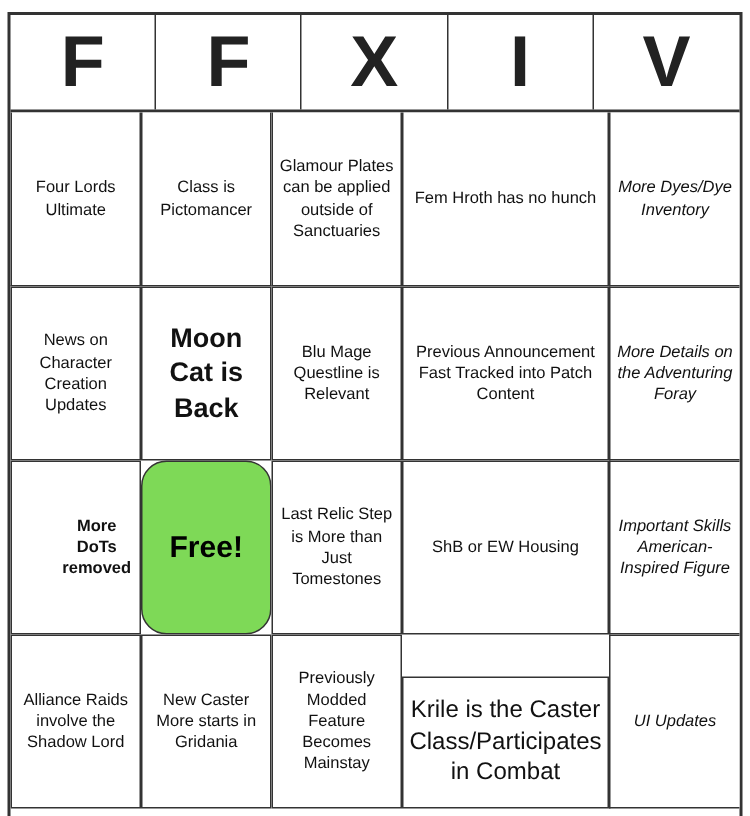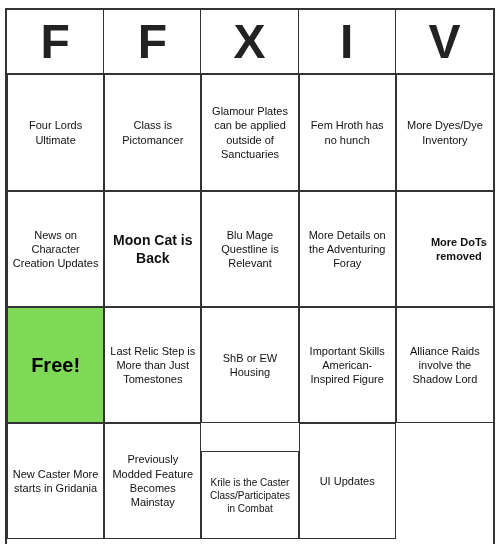--- a/index.html
+++ b/index.html
@@ -49,23 +49,25 @@
       padding: 4px;
       line-height: 1.3;
       color: #111;
       background: #fff;
     }
     .bingo-cell.free {
       background: #7ed957;
       font-size: 20px;
       font-weight: bold;
       color: #000;
+      border-radius: 17px;
     }
     .bingo-cell:nth-child(5n) {
       border-right: none;
+      font-style: italic;
     }
     .bingo-cell:nth-child(-n+5) {
       border-top: none;
     }
   </style>
 </head>
 <body>
 
 <div class="bingo-card">
   <div class="bingo-header">
@@ -89,25 +91,28 @@
     <div class="bingo-cell">
         <span>Fem Hroth has no hunch</span>
       </div>
     <div class="bingo-cell">
         <span>More Dyes/Dye Inventory</span>
       </div>
 
     <div class="bingo-cell">
         <span>News on Character Creation Updates</span>
       </div>
-    <div class="bingo-cell" style="font-size:14px; font-weight:bold;">
+    <div class="bingo-cell" style="font-size:18px; font-weight:bold;">
         <span>Moon Cat is Back</span>
       </div>
     <div class="bingo-cell">
         <span>Blu Mage Questline is Relevant</span>
+      </div>
+    <div class="bingo-cell">
+        <span>Previous Announcement Fast Tracked into Patch Content</span>
       </div>
 
     <div class="bingo-cell">
         <span>More Details on the Adventuring Foray</span>
       </div>
     <div class="bingo-cell" style="font-weight:bold;padding-left:32px;">
         <span>More DoTs removed</span>
       </div>
     <div class="bingo-cell free">
         <span>Free!</span>
@@ -125,20 +130,20 @@
     <div class="bingo-cell">
         <span>Alliance Raids involve the Shadow Lord</span>
       </div>
 
     <div class="bingo-cell">
         <span>New Caster More starts in Gridania</span>
       </div>
     <div class="bingo-cell">
         <span>Previously Modded Feature Becomes Mainstay</span>
       </div>
-    <div class="bingo-cell" style="font-size:10px;margin-top:28px;">
+    <div class="bingo-cell" style="font-size:16px;margin-top:28px;">
         <span>Krile is the Caster Class/Participates in Combat</span>
       </div>
     <div class="bingo-cell">
         <span>UI Updates</span>
       </div>
   </div>
 </div>
 
 </body></html>

